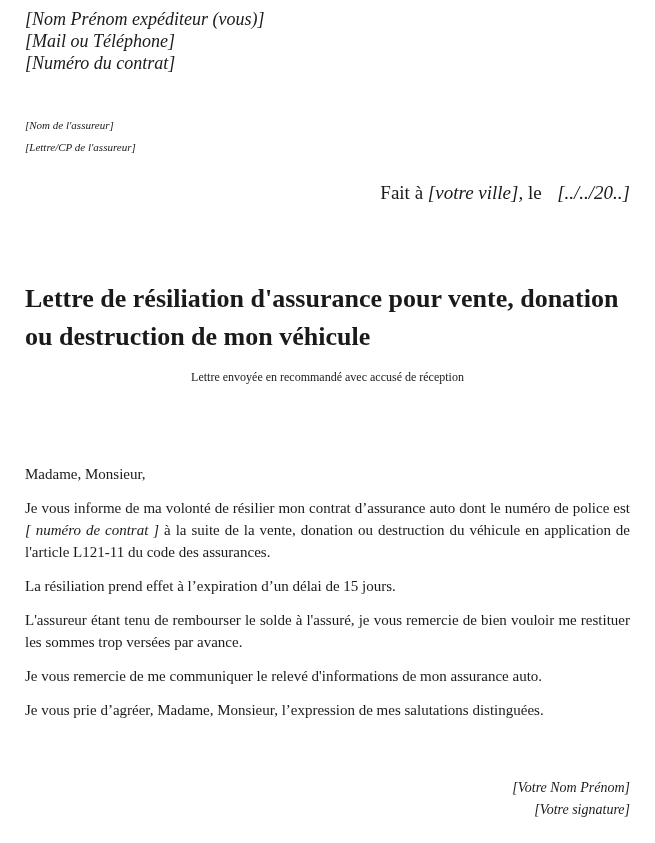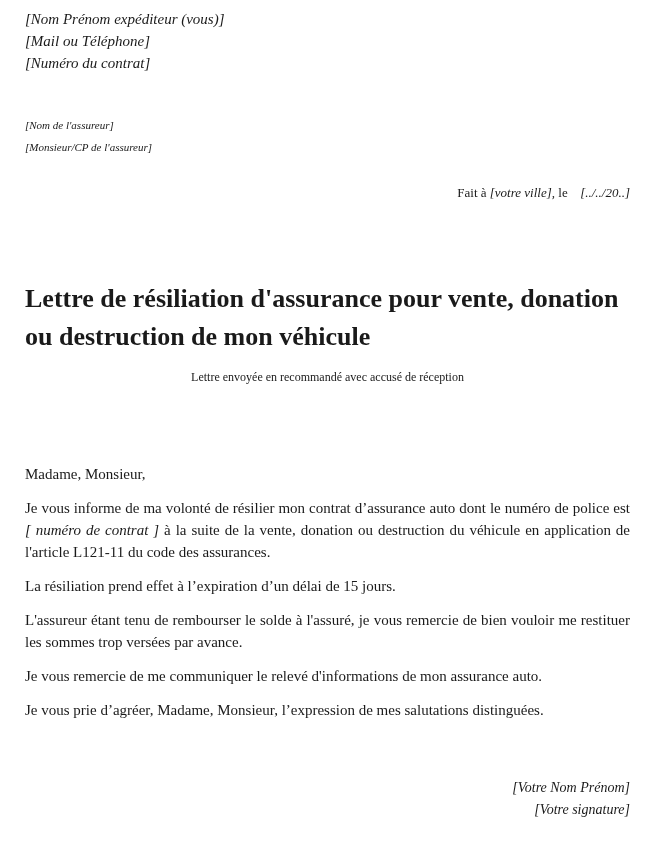--- a/index.html
+++ b/index.html
@@ -12,33 +12,33 @@
     overflow: hidden;
   }
   .page {
     box-sizing: border-box;
     width: 655px;
     height: 843px;
     padding: 8px 25px 0 25px;
   }
   .sender-block {
     font-style: italic;
-    font-size: 15px;
+    font-size: 18px;
     line-height: 22px;
     text-align: left;
   }
   .recipient-block {
     margin-top: 40px;
     font-style: italic;
     font-size: 11px;
     line-height: 22px;
   }
   .dateline {
     margin-top: 24px;
-    font-size: 13px;
+    font-size: 19px;
     line-height: 22px;
     text-align: right;
     font-style: normal;
   }
   .dateline em { font-style: italic; }
   .dateline .date-gap { display: inline-block; width: 6px; }
   .doc-title {
     margin: 76px 0 0 0;
     font-size: 26px;
     font-weight: bold;
@@ -76,21 +76,21 @@
 <div class="page">
 
   <div class="sender-block">
     <div>[Nom Prénom expéditeur (vous)]</div>
     <div>[Mail ou Téléphone]</div>
     <div>[Numéro du contrat]</div>
   </div>
 
   <div class="recipient-block">
     <div>[Nom de l'assureur]</div>
-    <div>[Monsieur/CP de l'assureur]</div>
+    <div>[Lettre/CP de l'assureur]</div>
   </div>
 
   <div class="dateline">
     <span>Fait à</span>
     <em>[votre ville],</em>
     <span>le</span>
     <span class="date-gap"></span>
     <em>[../../20..]</em>
   </div>
 

